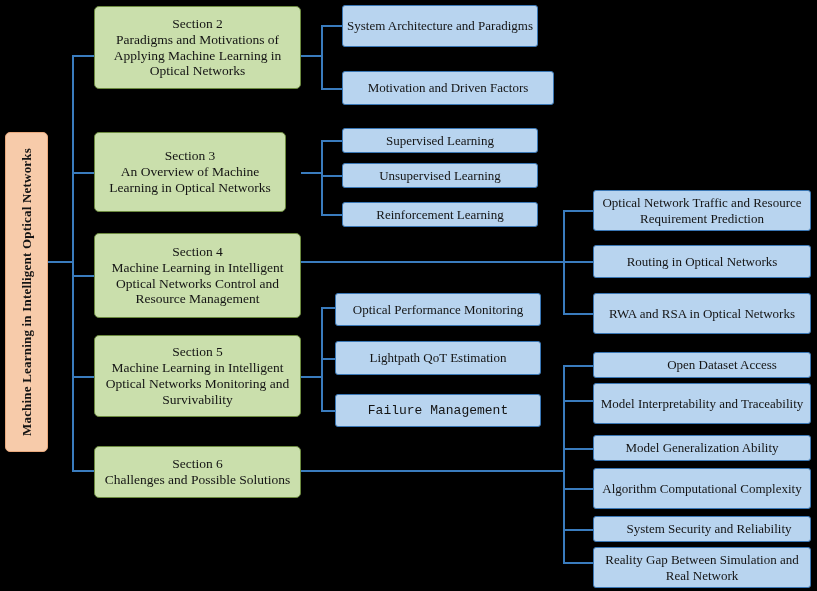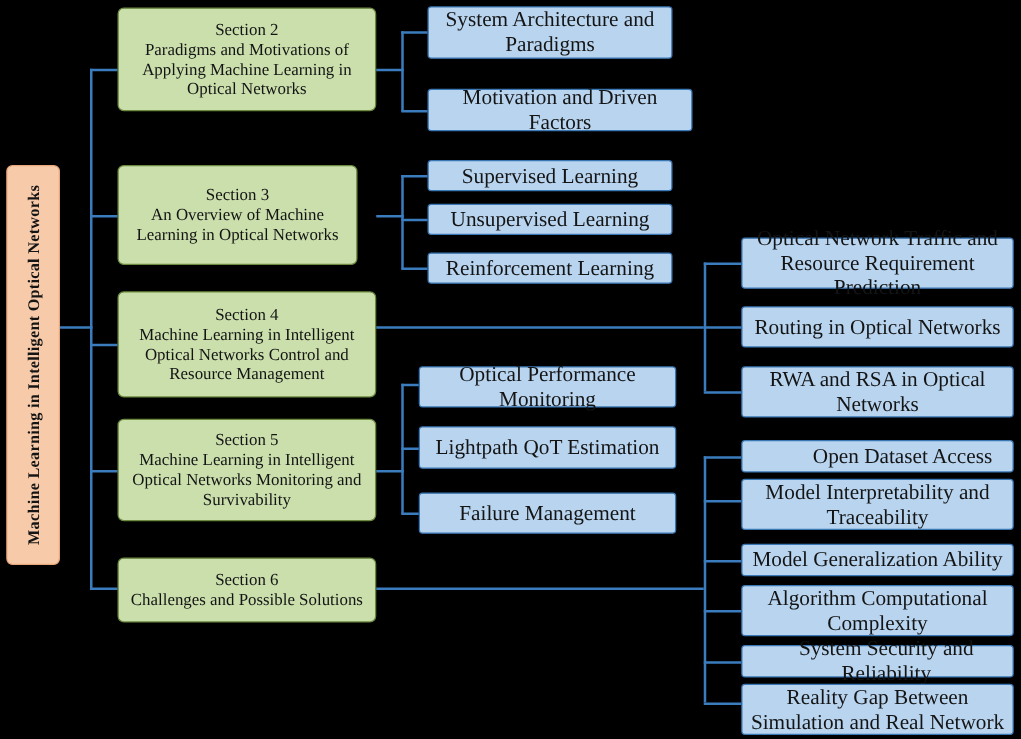--- a/index.html
+++ b/index.html
@@ -49,21 +49,21 @@
     background: #cadfac;
     border: 1px solid #6c8a3f;
     font-size: 13.5px;
     border-radius: 5px;
   }
 
   
   .leaf-node {
     background: #b8d4ef;
     border: 1px solid #3a77b5;
-    font-size: 17px;
+    font-size: 13px;
     border-radius: 3px;
   }
 
   
   .edge {
     position: absolute;
     background: #3a7cbe;
   }
   .edge.h { height: 2px; }
   .edge.v { width: 2px; }
@@ -157,21 +157,21 @@
 
   <div class="node section-node" style="left:94px; top:335px; width:207px; height:82px;">
     <span>Section 5<br>Machine Learning in Intelligent Optical Networks Monitoring and Survivability</span>
   </div>
   <div class="node leaf-node" style="left:335px; top:293px; width:206px; height:33px;">
     <span>Optical Performance Monitoring</span>
   </div>
   <div class="node leaf-node" style="left:335px; top:341px; width:206px; height:34px;">
     <span>Lightpath QoT Estimation</span>
   </div>
-  <div class="node leaf-node" style="left:335px; top:394px; width:206px; height:33px;">
+  <div class="node leaf-node" style="left:335px; top:394px; width:206px; height:33px;font-family:Liberation Mono, monospace;">
     <span>Failure Management</span>
   </div>
 
   <div class="node section-node" style="left:94px; top:446px; width:207px; height:52px;">
     <span>Section 6<br>Challenges and Possible Solutions</span>
   </div>
   <div class="node leaf-node" style="left:593px; top:352px; width:218px; height:26px;padding-left:40px;">
     <span>Open Dataset Access</span>
   </div>
   <div class="node leaf-node" style="left:593px; top:383px; width:218px; height:41px;">

